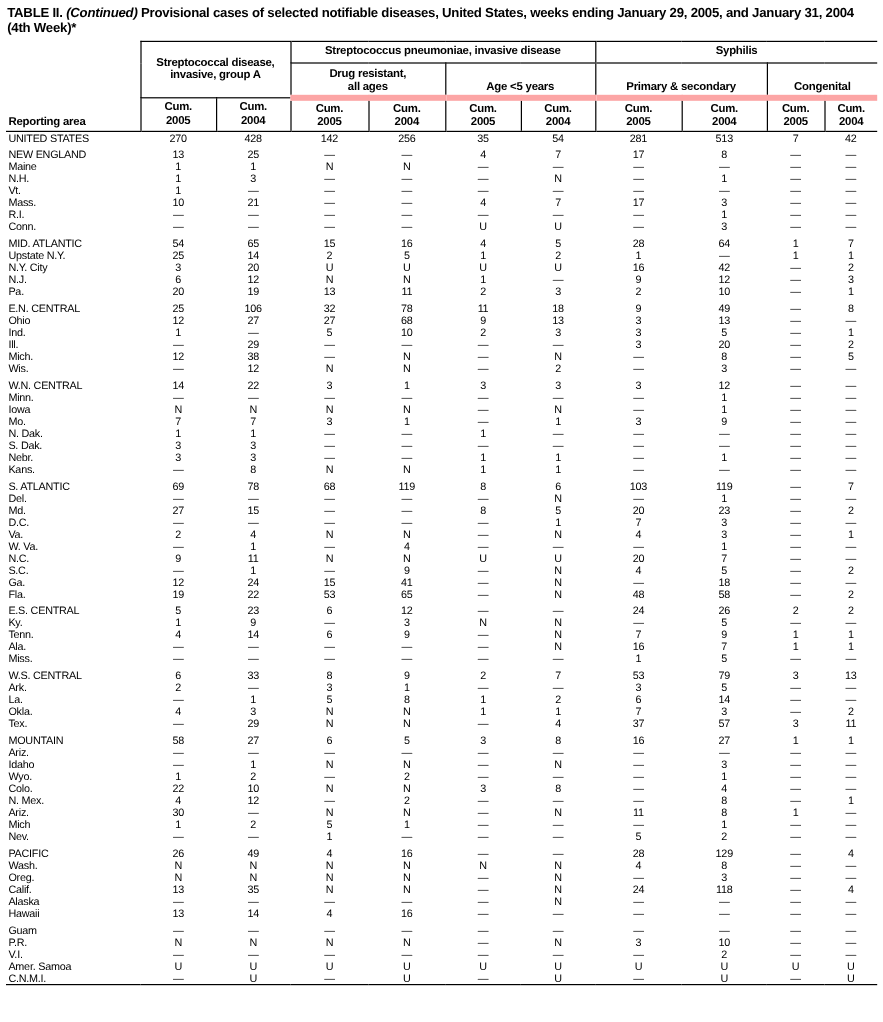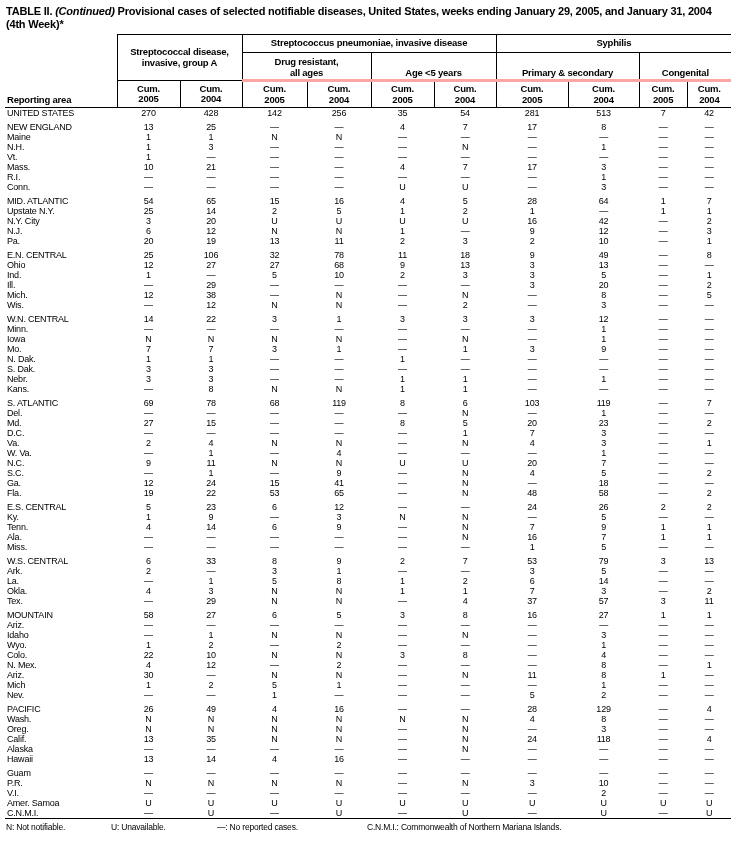--- a/index.html
+++ b/index.html
@@ -9,21 +9,21 @@
   .title .bi{font-style:italic;}
   table.tbl{border-collapse:collapse;table-layout:fixed;width:726px;margin:0 5px;}
   .tbl th,.tbl td{padding:0;margin:0;}
   thead th{font-weight:bold;font-size:9.5px;line-height:10.5px;white-space:pre-line;text-align:center;vertical-align:middle;letter-spacing:-0.2px;}
   th.label-col{text-align:left;vertical-align:bottom;padding-left:2px;padding-bottom:2px;border-bottom:1.5px solid #000;margin-left:17px;}
   th.grp{border-top:1px solid #000;border-left:1px solid #000;}
   th.grp-a{border-bottom:1px solid #000;}
   th.pneumo{border-bottom:1px solid #000;height:17px;}
   th.pneumo .i{}
   th.syph{border-bottom:1px solid #000;height:17px;text-align:center;}
-  tr.sub th{border-left:1px solid #000;border-bottom:3px solid #fca5a5;vertical-align:bottom;padding-bottom:1px;height:25px;}
+  tr.sub th{border-left:1px solid #000;border-bottom:5px solid #fca5a5;vertical-align:bottom;padding-bottom:1px;height:25px;}
   tr.cum th{border-left:1px solid #000;border-bottom:1.5px solid #000;height:25px;vertical-align:middle;}
   tbody{font-size:9px;letter-spacing:-0.2px;}
   tbody td{line-height:10px;height:10px;white-space:nowrap;}
   tbody td.area{text-align:left;padding-left:2px;}
   tbody td.val{text-align:center;}
   tbody tr.gap td{height:4px;line-height:4px;font-size:1px;}
   tbody tr:last-child td{border-bottom:1.5px solid #000;}
   .footnotes{margin:3px 6px 0 6px;font-size:8.5px;line-height:10.5px;letter-spacing:-0.2px;}
   .legend span{display:inline-block;}
   .legend span:nth-child(1){width:105px;}
@@ -988,18 +988,15 @@
           <td class="val">U</td>
           <td class="val">—</td>
           <td class="val">U</td>
           <td class="val">—</td>
           <td class="val">U</td>
         </tr>
       </tbody>
   </table>
 
   <div class="footnotes">
-    <div class="legend">
-      <span>N: Not notifiable.</span><span>U: Unavailable.</span><span>—: No reported cases.</span><span>C.N.M.I.: Commonwealth of Northern Mariana Islands.</span>
-    </div>
   </div>
 
 </div>
 
 </body></html>

